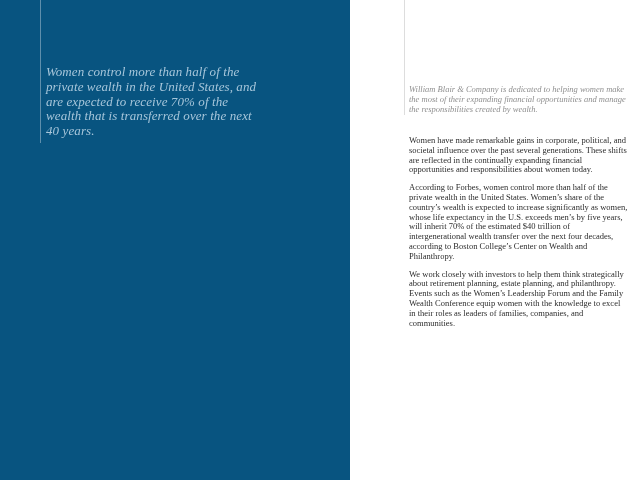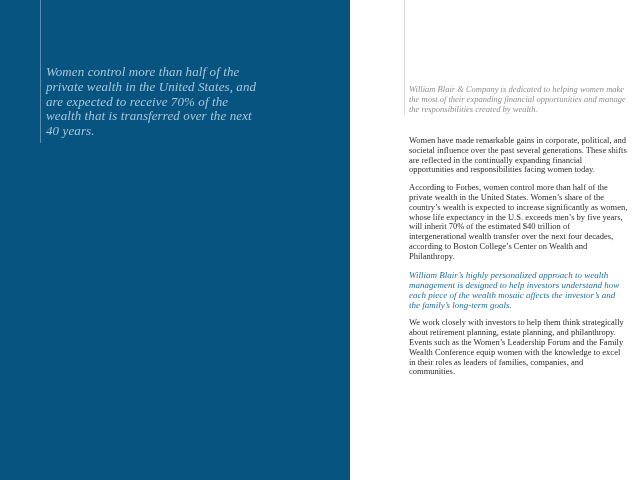--- a/index.html
+++ b/index.html
@@ -84,24 +84,23 @@
     <div class="rule-left"></div>
     <p class="quote">Women control more than half of the private wealth in the United States, and are expected to receive 70% of the wealth that is transferred over the next 40 years.</p>
   </div>
 
   <div class="page-right">
     <div class="rule-right"></div>
     <div class="content">
 
       <p class="intro">William Blair &amp; Company is dedicated to helping women make the most of their expanding financial opportunities and manage the responsibilities created by wealth.</p>
 
-      <p class="body-para">Women have made remarkable gains in corporate, political, and societal influence over the past several generations. These shifts are reflected in the continually expanding financial opportunities and responsibilities facing women today.</p>
+      <p class="body-para">Women have made remarkable gains in corporate, political, and societal influence over the past several generations. These shifts are reflected in the continually expanding financial opportunities and responsibilities about women today.</p>
 
       <p class="body-para"><span>According to </span><span class="pub-name">Forbes</span><span>, women control more than half of the private wealth in the United States. Women’s share of the country’s wealth is expected to increase significantly as women, whose life expectancy in the U.S. exceeds men’s by five years, will inherit 70% of the estimated $40 trillion of intergenerational wealth transfer over the next four decades, according to Boston College’s Center on Wealth and Philanthropy.</span></p>
 
-      <p class="highlight-para">William Blair’s highly personalized approach to wealth management is designed to help investors understand how each piece of the wealth mosaic affects the investor’s and the family’s long-term goals.</p>
 
       <p class="body-para">We work closely with investors to help them think strategically about retirement planning, estate planning, and philanthropy. Events such as the Women’s Leadership Forum and the Family Wealth Conference equip women with the knowledge to excel in their roles as leaders of families, companies, and communities.</p>
 
     </div>
   </div>
 
 </div>
 
 </body></html>

